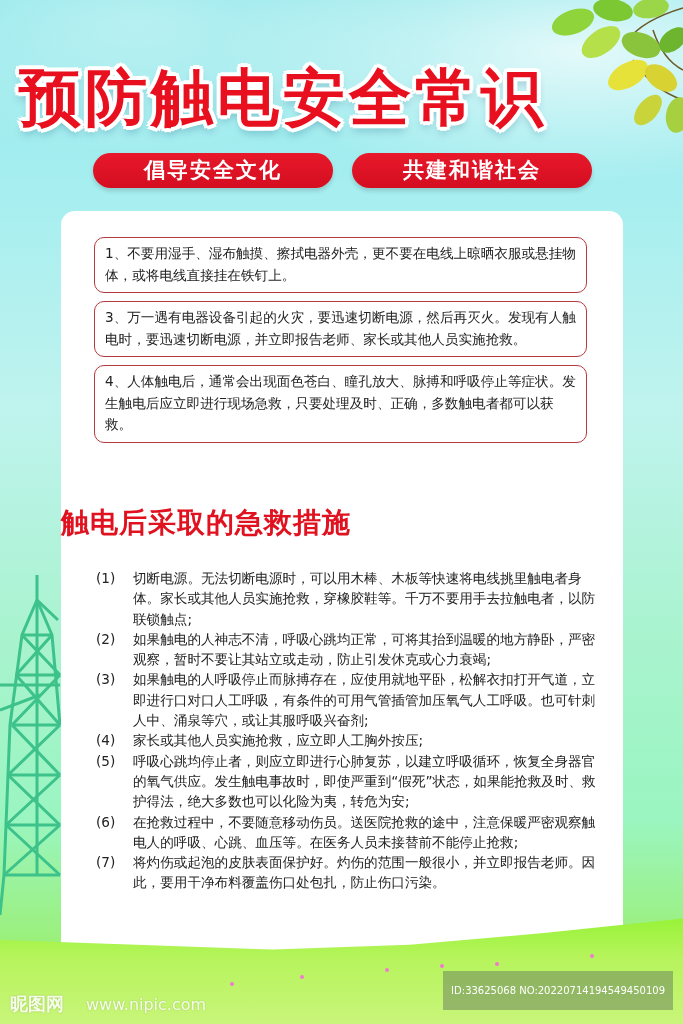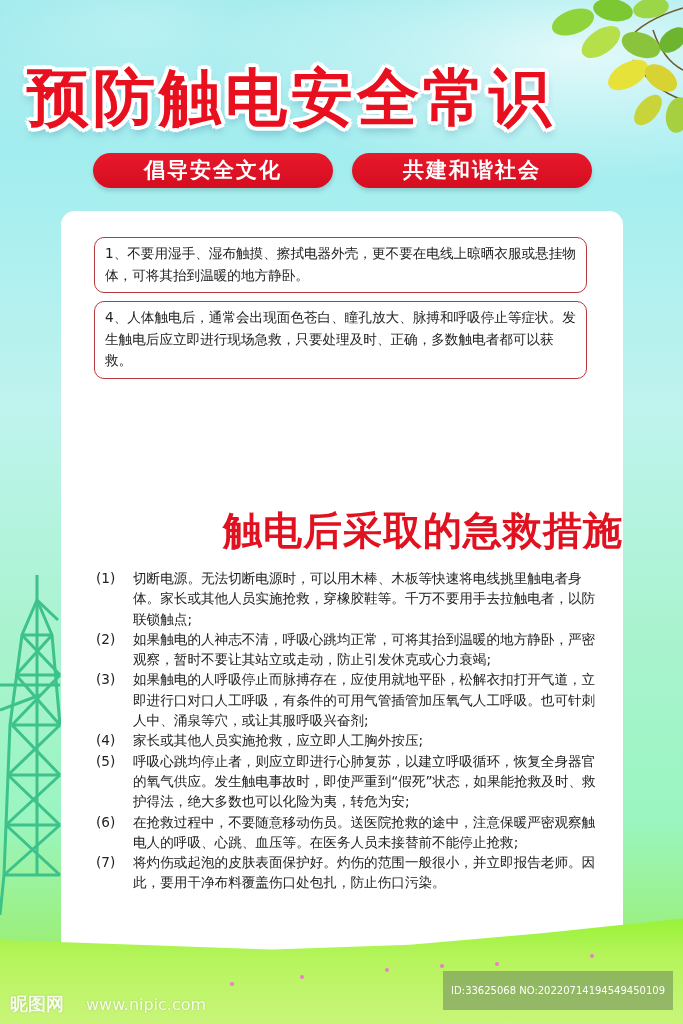--- a/index.html
+++ b/index.html
@@ -19,21 +19,20 @@
     position:absolute; left:0; bottom:0; width:683px; height:120px;
     background: linear-gradient(180deg, #8ef22c 0%, #b6f45c 45%, #c9f57a 100%);
     clip-path: polygon(0 30%, 20% 34%, 40% 38%, 60% 34%, 80% 24%, 100% 12%, 100% 100%, 0 100%);
   }
   .title {
     position:absolute; left:0; top:56px; width:566px; text-align:center;
     font-family:"DejaVu Sans", sans-serif; font-weight:bold;
     font-size:62px; letter-spacing:4px; color:#e8101f;
     text-shadow: 0 0 0 #fff, 3px 3px 0 #fff, -3px -3px 0 #fff, 3px -3px 0 #fff, -3px 3px 0 #fff,
                  0 4px 0 #fff, 0 -4px 0 #fff, 4px 0 0 #fff, -4px 0 0 #fff, 0 6px 8px rgba(0,80,120,0.35);
-    margin-left: 8px;
   }
   .pill {
     position:absolute; top:153px; height:35px; border-radius:18px;
     background: linear-gradient(180deg, #e8192b 0%, #d40d20 100%);
     color:#fff; font-weight:bold; font-size:21px; text-align:center; line-height:35px; letter-spacing:2px;
     box-shadow: 0 3px 4px rgba(0,0,0,0.15);
   }
   .pill.left { left:93px; width:240px; }
   .pill.right { left:352px; width:240px; }
   .card {
@@ -41,22 +40,22 @@
     background:#fff; border-radius:14px 14px 0 0;
   }
   .tips { position:absolute; left:33px; top:26px; width:493px; }
   .tip {
     border:1.5px solid #b53a3e; border-radius:10px;
     padding:5px 10px 6px 10px; margin-bottom:8px;
     font-size:13.6px; line-height:21.5px; color:#222;
   }
   .tip .num { display:inline; }
   .section-title {
-    position:absolute; left:0; top:293px; width:562px; text-align:right;
-    font-weight:bold; font-size:39px; letter-spacing:1px; color:#e0121f;
+    position:absolute; left:0; top:293px; width:562px; text-align:left;
+    font-weight:bold; font-size:28px; letter-spacing:1px; color:#e0121f;
   }
   .steps { position:absolute; left:35px; top:357px; width:500px; }
   .step { display:flex; font-size:13.6px; line-height:20.3px; color:#222; }
   .step .idx { width:37px; flex:none; }
   .step .txt { flex:1; }
   .watermark-left {
     position:absolute; left:10px; bottom:8px; color:#fff; font-size:18px; font-weight:bold;
     opacity:0.85; letter-spacing:0px;
     text-shadow: 0 0 2px rgba(0,0,0,0.25);
   }
@@ -96,21 +95,24 @@
   <path d="M37 25 L37 300"></path>
 </svg>
 
 <div class="title">预防触电安全常识</div>
 <div class="pill left">倡导安全文化</div>
 <div class="pill right">共建和谐社会</div>
 
 <div class="card">
   <div class="tips">
     <div class="tip">
-      <span class="num">1、</span><span>不要用湿手、湿布触摸、擦拭电器外壳，更不要在电线上晾晒衣服或悬挂物体，可将其抬到温暖的地方静卧。</span>
+      <span class="num">1、</span><span>不要用湿手、湿布触摸、擦拭电器外壳，更不要在电线上晾晒衣服或悬挂物体，或将电线直接挂在铁钉上。</span>
+    </div>
+    <div class="tip">
+      <span class="num">3、</span><span>万一遇有电器设备引起的火灾，要迅速切断电源，然后再灭火。发现有人触电时，要迅速切断电源，并立即报告老师、家长或其他人员实施抢救。</span>
     </div>
     <div class="tip">
       <span class="num">4、</span><span>人体触电后，通常会出现面色苍白、瞳孔放大、脉搏和呼吸停止等症状。发生触电后应立即进行现场急救，只要处理及时、正确，多数触电者都可以获救。</span>
     </div>
   </div>
 
   <div class="section-title">触电后采取的急救措施</div>
 
   <div class="steps">
     <div class="step">

